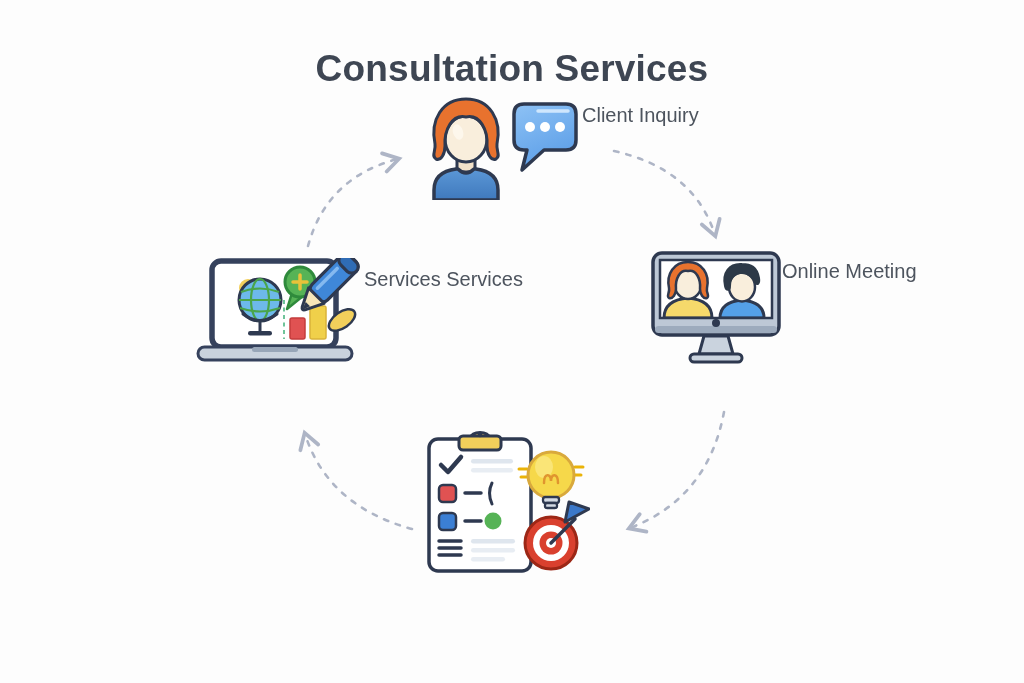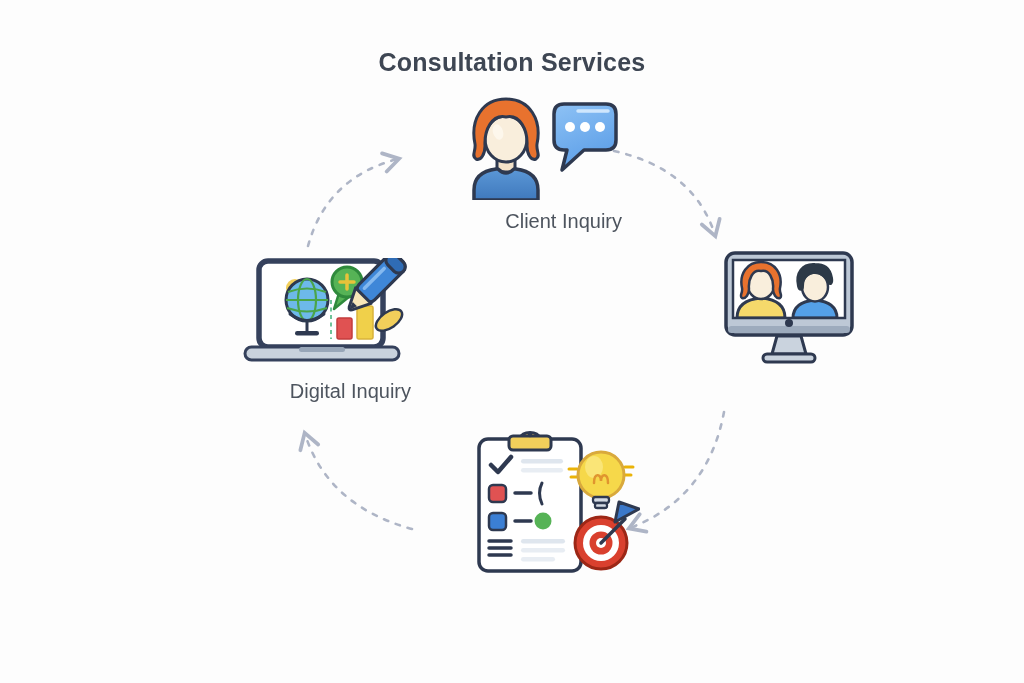--- a/index.html
+++ b/index.html
@@ -7,25 +7,25 @@
     width: 1024px; height: 683px;
     background: #fdfdfd;
     font-family: "Liberation Sans", sans-serif;
     overflow: hidden;
     position: relative;
   }
   .stage { position: absolute; inset: 0; width: 1024px; height: 683px; }
   .title {
     position: absolute; top: 48px; left: 0; width: 100%;
     text-align: center;
-    font-size: 25px; font-weight: 700; color: #3e4653;
+    font-size: 37px; font-weight: 700; color: #3e4653;
     letter-spacing: 0.2px;
   }
   .arrows-layer { position: absolute; inset: 0; pointer-events: none; }
-  .node { position: absolute; display: flex; flex-direction: column; align-items: flex-end; }
+  .node { position: absolute; display: flex; flex-direction: row; align-items: flex-start; }
   .node-icon { flex: 0 0 auto; }
   .node-label {
     margin-top: 10px;
     font-size: 20px; color: #4d545e; font-weight: 400;
     white-space: nowrap; text-align: center;
   }
   .node-client   { left: 422px; top: 94px;  width: 200px; }
   .node-meeting  { left: 650px; top: 250px; width: 205px; }
   .node-strategy { left: 415px; top: 425px; width: 225px; }
   .node-digital  { left: 196px; top: 258px; width: 215px; }
@@ -105,20 +105,21 @@
                  C 46 19 51 29 50 39 C 50 44 53 49 57 48 C 60 46 56 43 57 38 C 60 24 52 12 38 12 Z" fill="#e8722e" stroke="#2e3950" stroke-width="2.5" stroke-linejoin="round"></path>
 
         <path d="M 70 68 Q 70 52 92 50 Q 114 52 114 68 Z" fill="#54a0e8" stroke="#2e3950" stroke-width="3"></path>
         <ellipse cx="92" cy="37" rx="13" ry="14.5" fill="#f9eedc" stroke="#2e3950" stroke-width="2.5"></ellipse>
         <path d="M 92 14 C 79 13 72 23 75 36 C 76 41 80 41 80 36 C 80 28 85 22 92 23 C 98 23 103 27 105 32
                  C 107 36 110 34 109 28 C 107 17 101 14 92 14 Z" fill="#2d3947" stroke="#2d3947" stroke-width="2" stroke-linejoin="round"></path>
       </g>
       <rect x="10" y="10" width="112" height="58" fill="none" stroke="#2e3950" stroke-width="2.5"></rect>
       <circle cx="66" cy="73" r="4" fill="#2e3950"></circle>
     </svg>
+    <div class="node-label">Online Meeting</div>
   </div>
 
   <div class="node node-strategy">
     <svg class="node-icon" width="175" height="152" viewBox="0 0 175 152">
 
       <rect x="14" y="14" width="102" height="132" rx="9" fill="#ffffff" stroke="#2e3950" stroke-width="3.5"></rect>
       <path d="M 54 14 A 12 11 0 0 1 76 14" fill="#f2cf5b" stroke="#2e3950" stroke-width="3"></path>
       <rect x="44" y="11" width="42" height="14" rx="4" fill="#f2cf5b" stroke="#2e3950" stroke-width="3"></rect>
       <circle cx="65" cy="10" r="2.3" fill="#2e3950"></circle>
 
@@ -203,16 +204,16 @@
         <rect x="-11" y="-44" width="22" height="54" rx="7" fill="#3f87d8" stroke="#2e3950" stroke-width="3.2"></rect>
         <rect x="-11" y="-44" width="22" height="13" rx="6.5" fill="#2f6cb5" stroke="#2e3950" stroke-width="3.2"></rect>
         <line x1="-4.5" y1="-26" x2="-4.5" y2="2" stroke="#85b9ef" stroke-width="3.5" stroke-linecap="round"></line>
         <path d="M -11 8 L 11 8 L 2 26 Q 0 29 -2 26 Z" fill="#f7e6b8" stroke="#2e3950" stroke-width="3" stroke-linejoin="round"></path>
         <path d="M -3 20 L 3 20 L 0.8 26 Q 0 28 -0.8 26 Z" fill="#2e3950"></path>
       </g>
 
       <rect x="2" y="89" width="154" height="13" rx="6.5" fill="#c9d2dd" stroke="#35415c" stroke-width="3"></rect>
       <rect x="56" y="89" width="46" height="5" rx="2.5" fill="#98a6b8"></rect>
     </svg>
-    <div class="node-label">Digital Inquiry</div>
+    <div class="node-label">Services Services</div>
   </div>
 
 </div>
 
 </body></html>

